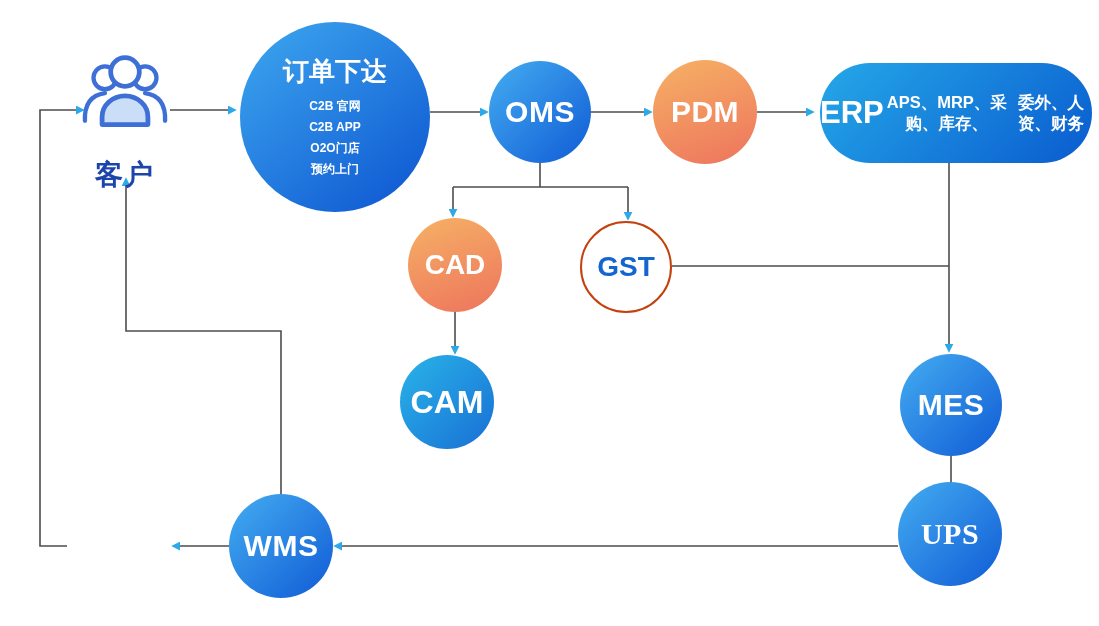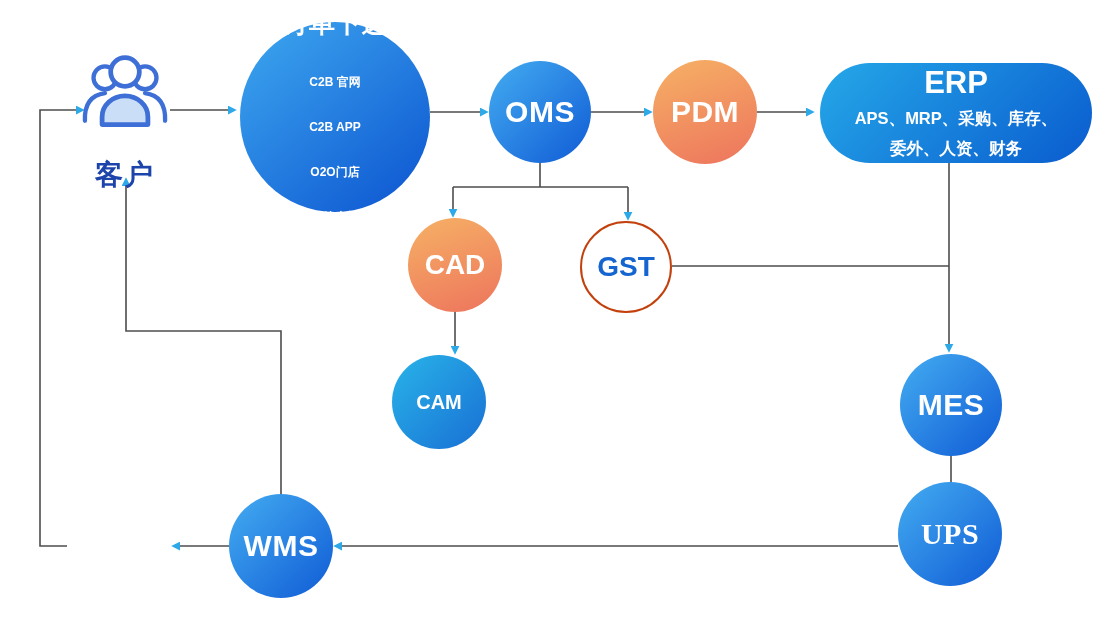--- a/index.html
+++ b/index.html
@@ -21,44 +21,42 @@
   .blue{background:linear-gradient(135deg,#44adf1 0%,#1563d8 90%);}
   .cyan{background:linear-gradient(135deg,#29b4e9 0%,#1a76d6 90%);}
   .orange{background:linear-gradient(160deg,#f6b165 0%,#ee7a5e 90%);}
   .lbl-lg{font-size:30px;letter-spacing:0.5px;}
 
   
   .order{
     left:240px;top:22px;width:190px;height:190px;
     background:linear-gradient(140deg,#3ea8ef 0%,#1360d5 85%);
     flex-direction:column;
-    gap:24px;
   }
   .order .title{font-size:26px;margin-bottom:7px;}
   .order .sub{font-size:12px;line-height:21px;}
 
   
   .erp{
     left:820px;top:63px;width:272px;height:100px;
     border-radius:50px;
     background:linear-gradient(135deg,#25a8e8 0%,#0b5fd0 95%);
-    flex-direction:column;
-    gap:9px;
+    flex-direction:row;
   }
   .erp .title{font-size:31px;line-height:32px;}
   .erp .sub{font-size:16.5px;line-height:21px;}
 
   .oms{left:489px;top:61px;width:102px;height:102px;text-align:center;}
   .pdm{left:653px;top:60px;width:104px;height:104px;}
   .cad{left:408px;top:218px;width:94px;height:94px;font-size:28px;}
   .gst{
     left:580px;top:221px;width:92px;height:92px;
     background:#ffffff;border:2px solid #c2410c;color:#1565d0;font-size:28px;
   }
-  .cam{left:392px;top:355px;width:94px;height:94px;font-size:20px;}
+  .cam{left:400px;top:355px;width:94px;height:94px;font-size:32px;}
   .mes{left:900px;top:354px;width:102px;height:102px;text-align:center;}
   .ups{left:898px;top:482px;width:104px;height:104px;font-family:Liberation Serif, serif;}
   .wms{left:229px;top:494px;width:104px;height:104px;}
   .drp{left:67px;top:494px;width:104px;height:104px;}
 
   
   .customer{position:absolute;left:75px;top:52px;width:100px;text-align:center;}
   .customer .cap{
     display:block;margin-top:16px;
     font-size:28px;font-weight:bold;color:#1c44aa;letter-spacing:2px;

